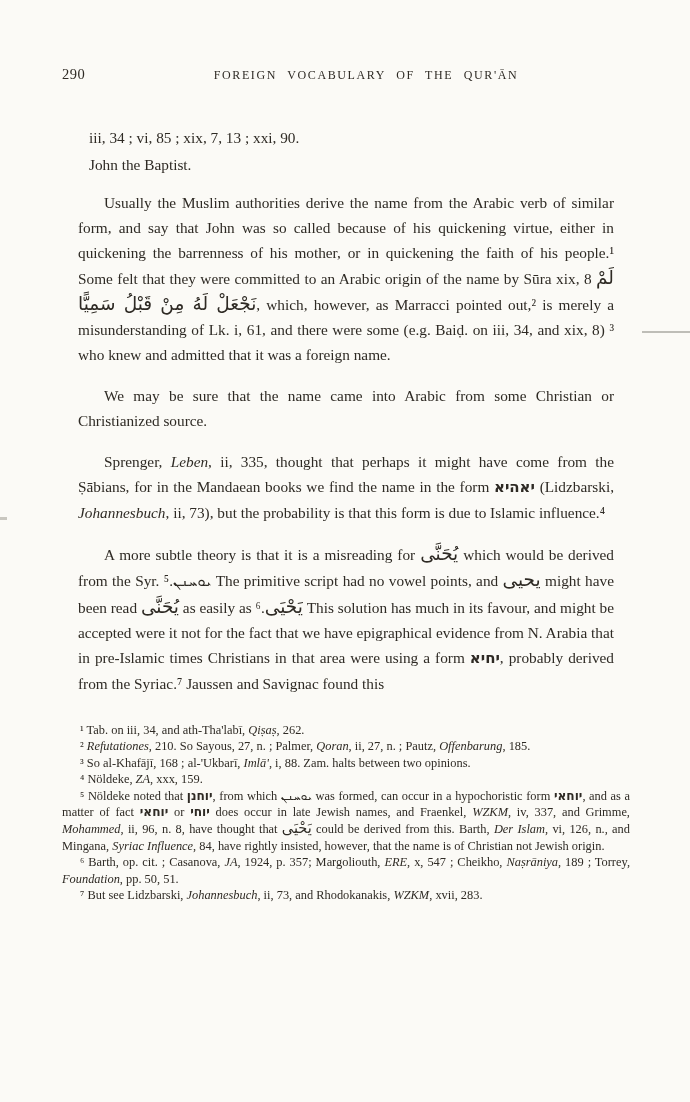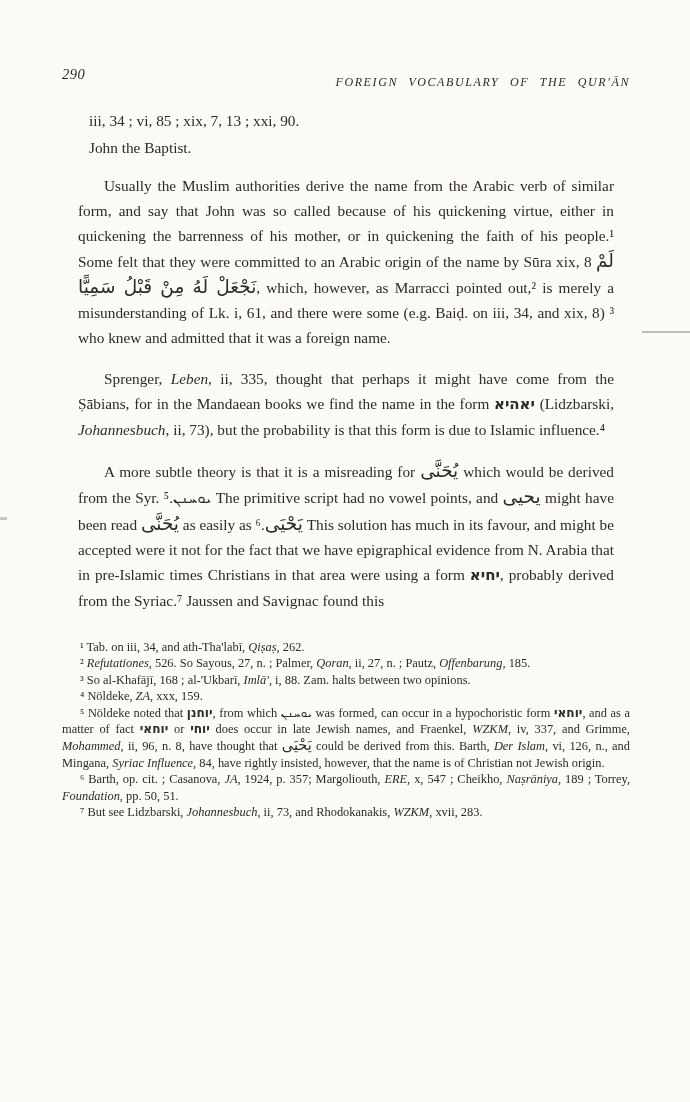--- a/index.html
+++ b/index.html
@@ -17,36 +17,35 @@
   }
   .page {
     position: absolute;
     left: 62px;
     top: 66px;
     width: 568px;
   }
   .header {
     position: relative;
     height: 20px;
-    margin-bottom: 26px;
-    font-style: italic;
+    margin-bottom: 43px;
   }
   .page-num {
     position: absolute;
     left: 0;
     top: 0;
     font-size: 14.5px;
     letter-spacing: 0.5px;
   }
   .running-title {
     position: absolute;
     left: 40px;
     right: 0;
-    top: 9px;
-    text-align: right;
+    top: 2px;
+    text-align: center;
     font-size: 12px;
     letter-spacing: 1.6px;
     word-spacing: 6px;
     white-space: nowrap;
   }
   .entry-head {
     font-size: 15.3px;
     margin: 0 0 10px 0;
   }
   .hw-ar {
@@ -128,27 +127,28 @@
     <span class="running-title">FOREIGN VOCABULARY OF THE QUR'ĀN</span>
   </div>
 
 
   <div class="refs">iii, 34 ;  vi, 85 ;  xix, 7, 13 ;  xxi, 90.</div>
 
   <div class="gloss">John the Baptist.</div>
 
   <div class="body-text">
       <p class="para"><span class="seg-n">Usually the Muslim authorities derive the name from the Arabic verb of similar form, and say that John was so called because of his quickening virtue, either in quickening the barrenness of his mother, or in quickening the faith of his people.¹  Some felt that they were committed to an Arabic origin of the name by Sūra xix, 8 </span><span class="seg-ar">لَمْ نَجْعَلْ لَهُ مِنْ قَبْلُ سَمِيًّا</span><span class="seg-n">, which, however, as Marracci pointed out,² is merely a misunderstanding of Lk. i, 61, and there were some (e.g. Baiḍ. on iii, 34, and xix, 8) ³ who knew and admitted that it was a foreign name.</span></p>
+      <p class="para"><span class="seg-n">We may be sure that the name came into Arabic from some Christian or Christianized source.</span></p>
       <p class="para"><span class="seg-n">Sprenger, </span><span class="seg-i">Leben</span><span class="seg-n">, ii, 335, thought that perhaps it might have come from the Ṣābians, for in the Mandaean books we find the name in the form </span><span class="seg-he">יאהיא</span><span class="seg-n"> (Lidzbarski, </span><span class="seg-i">Johannesbuch</span><span class="seg-n">, ii, 73), but the probability is that this form is due to Islamic influence.⁴</span></p>
       <p class="para"><span class="seg-n">A more subtle theory is that it is a misreading for </span><span class="seg-ar">يُحَنَّى</span><span class="seg-n"> which would be derived from the Syr. </span><span class="seg-sy">ܝܘܚܢܢ</span><span class="seg-n">.⁵  The primitive script had no vowel points, and </span><span class="seg-ar">يحيى</span><span class="seg-n"> might have been read </span><span class="seg-ar">يُحَنَّى</span><span class="seg-n"> as easily as </span><span class="seg-ar">يَحْيَى</span><span class="seg-n">.⁶ This solution has much in its favour, and might be accepted were it not for the fact that we have epigraphical evidence from N. Arabia that in pre-Islamic times Christians in that area were using a form </span><span class="seg-he">יחיא</span><span class="seg-n">, probably derived from the Syriac.⁷  Jaussen and Savignac found this</span></p>
     </div>
 
   <div class="footnotes">
       <p class="fn"><span class="seg-n">¹ Tab. on iii, 34, and ath-Tha'labī, </span><span class="seg-i">Qiṣaṣ</span><span class="seg-n">, 262.</span></p>
-      <p class="fn"><span class="seg-n">² </span><span class="seg-i">Refutationes</span><span class="seg-n">, 526.  So Sayous, 27, n. ; Palmer, </span><span class="seg-i">Qoran</span><span class="seg-n">, ii, 27, n. ; Pautz, </span><span class="seg-i">Offenbarung</span><span class="seg-n">, 185.</span></p>
+      <p class="fn"><span class="seg-n">² </span><span class="seg-i">Refutationes</span><span class="seg-n">, 210.  So Sayous, 27, n. ; Palmer, </span><span class="seg-i">Qoran</span><span class="seg-n">, ii, 27, n. ; Pautz, </span><span class="seg-i">Offenbarung</span><span class="seg-n">, 185.</span></p>
       <p class="fn"><span class="seg-n">³ So al-Khafājī, 168 ;  al-'Ukbarī, </span><span class="seg-i">Imlā'</span><span class="seg-n">, i, 88.  Zam. halts between two opinions.</span></p>
       <p class="fn"><span class="seg-n">⁴ Nöldeke, </span><span class="seg-i">ZA</span><span class="seg-n">, xxx, 159.</span></p>
       <p class="fn"><span class="seg-n">⁵ Nöldeke noted that </span><span class="seg-he">יוחנן</span><span class="seg-n">, from which </span><span class="seg-sy">ܝܘܚܢܢ</span><span class="seg-n"> was formed, can occur in a hypochoristic form </span><span class="seg-he">יוחאי</span><span class="seg-n">, and as a matter of fact </span><span class="seg-he">יוחאי</span><span class="seg-n"> or </span><span class="seg-he">יוחי</span><span class="seg-n"> does occur in late Jewish names, and Fraenkel, </span><span class="seg-i">WZKM</span><span class="seg-n">, iv, 337, and Grimme, </span><span class="seg-i">Mohammed</span><span class="seg-n">, ii, 96, n. 8, have thought that </span><span class="seg-ar">يَحْيَى</span><span class="seg-n"> could be derived from this.  Barth, </span><span class="seg-i">Der Islam</span><span class="seg-n">, vi, 126, n., and Mingana, </span><span class="seg-i">Syriac Influence</span><span class="seg-n">, 84, have rightly insisted, however, that the name is of Christian not Jewish origin.</span></p>
       <p class="fn"><span class="seg-n">⁶ Barth, op. cit. ; Casanova, </span><span class="seg-i">JA</span><span class="seg-n">, 1924, p. 357;  Margoliouth, </span><span class="seg-i">ERE</span><span class="seg-n">, x, 547 ; Cheikho, </span><span class="seg-i">Naṣrāniya</span><span class="seg-n">, 189 ;  Torrey, </span><span class="seg-i">Foundation</span><span class="seg-n">, pp. 50, 51.</span></p>
       <p class="fn"><span class="seg-n">⁷ But see Lidzbarski, </span><span class="seg-i">Johannesbuch</span><span class="seg-n">, ii, 73, and Rhodokanakis, </span><span class="seg-i">WZKM</span><span class="seg-n">, xvii, 283.</span></p>
     </div>
 
 </div>
 
 </body></html>

